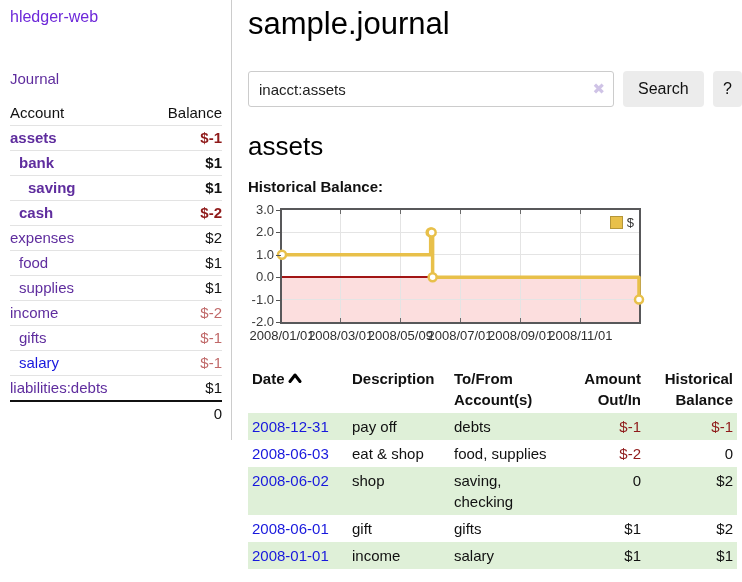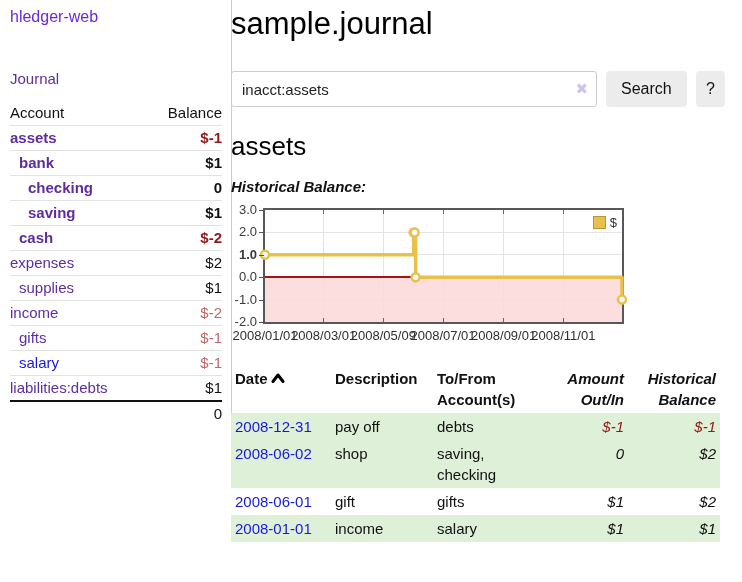--- a/index.html
+++ b/index.html
@@ -17,32 +17,32 @@
   .accounts tbody td{border-top:1px solid #e3e3e3;}
   .accounts .bal{text-align:right;color:#111;white-space:nowrap;}
   .accounts tr.b .acct-link,.accounts tr.b .bal{font-weight:bold;}
   .acct-link.purple{color:#5f2d9e;}
   .acct-link.blue{color:#1818dd;}
   .neg-strong{color:#8f1a1a !important;}
   .neg-soft{color:#c06969 !important;}
   .total-row td{border-top:2px solid #111;padding:3px 0;line-height:18px;}
 
   
-  .main{position:absolute;left:231px;top:0;width:494px;}
+  .main{position:absolute;left:248px;top:0;width:494px;}
   h1{font-size:31px;font-weight:normal;margin:6px 0 0;color:#000;}
   .search-row{display:flex;gap:9px;margin-top:29px;align-items:center;}
   .search-box{position:relative;width:366px;flex:none;}
   .search-box input{width:100%;height:36px;box-sizing:border-box;border:1px solid #ccc;border-radius:3px;
     padding:0 30px 0 10px;font-size:15px;color:#222;font-family:inherit;outline:none;}
   .clear{position:absolute;right:9px;top:50%;transform:translateY(-50%);color:#cfc3e6;font-size:15px;font-weight:bold;}
   .btn{height:36px;background:#ececec;border:none;border-radius:4px;font-size:16px;padding:0 15px;color:#111;
     font-family:inherit;cursor:pointer;}
   .btn.help{width:37px;padding:0;}
   h2{font-size:26px;font-weight:normal;margin:24px 0 0;color:#000;}
-  .chart-label{font-size:15px;font-weight:bold;margin:16px 0 6px;font-style:italic;}
+  .chart-label{font-size:15px;font-weight:bold;margin:16px 0 6px;}
 
   
   .chart{position:relative;height:148px;margin:6px 0 16px;}
   .ylabels{position:absolute;left:0;top:9px;width:26px;height:112px;}
   .ylab{position:absolute;left:0;width:26px;text-align:right;font-size:13px;color:#3a3a3a;line-height:16px;}
   .tick-left{position:absolute;left:28px;width:5px;height:1px;background:#545454;}
   .plot{position:absolute;left:32px;top:7px;width:357px;height:112px;border:2px solid #58585a;background:#fff;}
   .neg-region{position:absolute;left:0;right:0;bottom:0;}
   .hgrid{position:absolute;left:0;right:0;height:1px;background:#e4e4e4;}
   .vgrid{position:absolute;top:0;bottom:0;width:1px;background:#e4e4e4;}
@@ -54,21 +54,21 @@
     background:rgba(255,255,255,0.85);padding:1px 2px;}
   .swatch{width:13px;height:13px;display:inline-block;border:1px solid rgba(0,0,0,0.22);box-sizing:border-box;}
   .legend-label{font-size:13px;color:#333;}
   .xlabels{position:absolute;left:34px;top:127px;height:16px;width:420px;}
   .xlab{position:absolute;transform:translateX(-50%);white-space:nowrap;font-size:13px;color:#2f2f2f;}
 
   
   .register{border-collapse:collapse;margin-top:14px;font-size:15px;width:489px;table-layout:fixed;}
   .register th{font-weight:bold;vertical-align:top;padding:3px 8px 3px 4px;text-align:left;line-height:21px;}
   .register td{padding:3px 8px 3px 4px;vertical-align:top;line-height:21px;}
-  .register .c-num{text-align:right;padding-right:4px;font-style:italic;}
+  .register .c-num{text-align:right;padding-right:4px;}
   .register tr.stripe td{background:#dff0d8;}
   .date-link{color:#1818dd;white-space:nowrap;}
   .register .neg{color:#8f1a1a;}
   .sort-icon{margin-left:3px;vertical-align:baseline;}
 </style>
 </head>
 <body>
 
 <div class="sidebar">
   <a class="brand">hledger-web</a>
@@ -83,34 +83,34 @@
     <tbody>
         <tr class="acct-row b">
           <td class="name" style="padding-left: 0px;"><a class="acct-link purple">assets</a></td>
           <td class="bal neg-strong">$-1</td>
         </tr>
         <tr class="acct-row b">
           <td class="name" style="padding-left: 9px;"><a class="acct-link purple">bank</a></td>
           <td class="bal ">$1</td>
         </tr>
         <tr class="acct-row b">
-          <td class="name" style="padding-left: 18px;"><a class="acct-link purple">checking</a></td>
-          <td class="bal ">0</td>
-        </tr>
-        <tr class="acct-row b">
           <td class="name" style="padding-left: 18px;"><a class="acct-link purple">saving</a></td>
           <td class="bal ">$1</td>
         </tr>
         <tr class="acct-row b">
           <td class="name" style="padding-left: 9px;"><a class="acct-link purple">cash</a></td>
           <td class="bal neg-strong">$-2</td>
         </tr>
         <tr class="acct-row">
           <td class="name" style="padding-left: 0px;"><a class="acct-link purple">expenses</a></td>
           <td class="bal ">$2</td>
+        </tr>
+        <tr class="acct-row">
+          <td class="name" style="padding-left: 9px;"><a class="acct-link purple">food</a></td>
+          <td class="bal ">$1</td>
         </tr>
         <tr class="acct-row">
           <td class="name" style="padding-left: 9px;"><a class="acct-link purple">supplies</a></td>
           <td class="bal ">$1</td>
         </tr>
         <tr class="acct-row">
           <td class="name" style="padding-left: 0px;"><a class="acct-link purple">income</a></td>
           <td class="bal neg-soft">$-2</td>
         </tr>
         <tr class="acct-row">
@@ -147,21 +147,21 @@
     <button class="btn help">?</button>
   </div>
 
   <h2>assets</h2>
   <div class="chart-label">Historical Balance:</div>
 
   <div class="chart">
     <div class="ylabels">
         <div class="ylab" style="top: -8px;">3.0</div>
         <div class="ylab" style="top: 14.4px;">2.0</div>
-        <div class="ylab" style="top: 36.8px; font-weight: bold;">1.0</div>
+        <div class="ylab" style="top: 36.8px;">1.0</div>
         <div class="ylab" style="top: 59.2px;">0.0</div>
         <div class="ylab" style="top: 81.6px;">-1.0</div>
         <div class="ylab" style="top: 104px;">-2.0</div>
       </div>
     <div class="plot">
         <div class="neg-region" style="top: 67.2px; background: rgb(252, 222, 222);"></div>
         <div class="hgrid" style="top: 21.9px; background: rgb(228, 228, 228);"></div>
         <div class="hgrid" style="top: 44.3px; background: rgb(228, 228, 228);"></div>
         <div class="hgrid" style="top: 89.1px; background: rgb(228, 228, 228);"></div>
         <div class="vgrid" style="left: 58.1849px; background: rgb(228, 228, 228);"></div>
@@ -231,20 +231,27 @@
       </tr>
     </thead>
     <tbody>
         <tr class="stripe">
           <td class="c-date"><a class="date-link">2008-12-31</a></td>
           <td class="c-desc">pay off</td>
           <td class="c-acct">debts</td>
           <td class="c-num neg">$-1</td>
           <td class="c-num neg">$-1</td>
         </tr>
+        <tr>
+          <td class="c-date"><a class="date-link">2008-06-03</a></td>
+          <td class="c-desc">eat &amp; shop</td>
+          <td class="c-acct">food, supplies</td>
+          <td class="c-num neg">$-2</td>
+          <td class="c-num">0</td>
+        </tr>
         <tr class="stripe">
           <td class="c-date"><a class="date-link">2008-06-02</a></td>
           <td class="c-desc">shop</td>
           <td class="c-acct">saving, checking</td>
           <td class="c-num">0</td>
           <td class="c-num">$2</td>
         </tr>
         <tr>
           <td class="c-date"><a class="date-link">2008-06-01</a></td>
           <td class="c-desc">gift</td>

